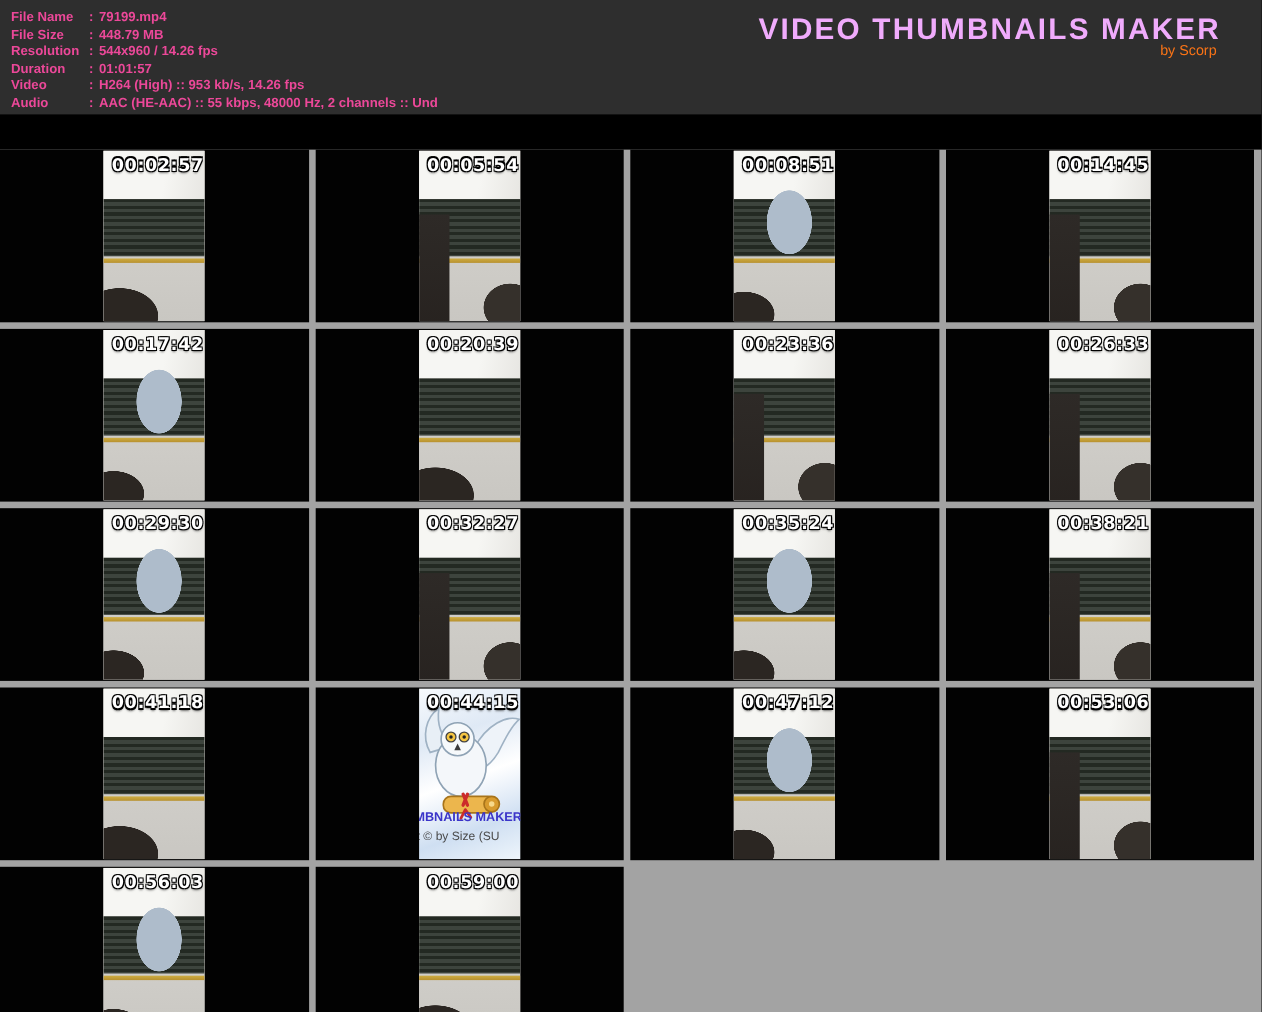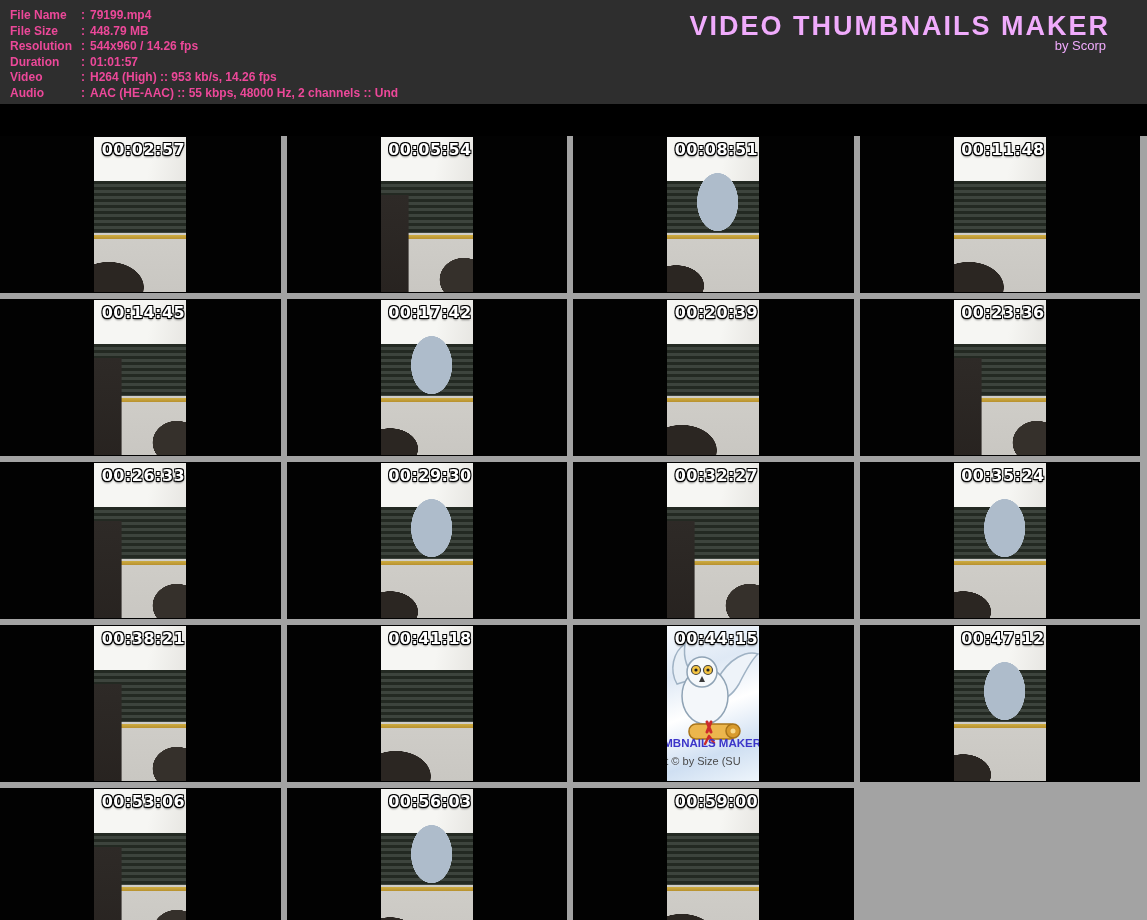--- a/index.html
+++ b/index.html
@@ -13,21 +13,21 @@
   }
   .info-table { display:grid; grid-template-columns:66px 14px auto; column-gap:0; }
   .info-table > span { font-size:12px; font-weight:bold; color:#ec4899; line-height:15.5px; white-space:nowrap; }
   .info-sep { text-align:center; }
 
   .branding { position:absolute; top:12px; right:37px; text-align:right; }
   .branding .title {
     font-size:27px; font-weight:800; letter-spacing:2px; color:#f0abfc;
     line-height:28px; white-space:nowrap;
   }
-  .branding .byline { font-size:13px; color:#f0abfc; padding-right:4px; margin-top:-2px; }
+  .branding .byline { font-size:13px; color:#f97316; padding-right:4px; margin-top:-2px; }
 
   
   .grid {
     width:1147px; height:816px; background:#a3a3a3;
     display:grid; grid-template-columns:repeat(4,1fr); grid-template-rows:repeat(5,1fr);
     gap:6px; padding:0 7px 7px 0;margin-top:32px;
   }
   .cell { background:#020202; display:flex; align-items:center; justify-content:center; overflow:hidden; }
 
   .thumb { position:relative; width:92px; height:155px; overflow:hidden; flex:0 0 auto; }
@@ -113,25 +113,20 @@
       </div>
     </div>
   <div class="cell">
       <div class="thumb scene v1">
         <span class="ts">00:05:54</span>
       </div>
     </div>
   <div class="cell">
       <div class="thumb scene v2">
         <span class="ts">00:08:51</span>
-      </div>
-    </div>
-  <div class="cell">
-      <div class="thumb scene v0">
-        <span class="ts">00:11:48</span>
       </div>
     </div>
 
   <div class="cell">
       <div class="thumb scene v1">
         <span class="ts">00:14:45</span>
       </div>
     </div>
   <div class="cell">
       <div class="thumb scene v2">

